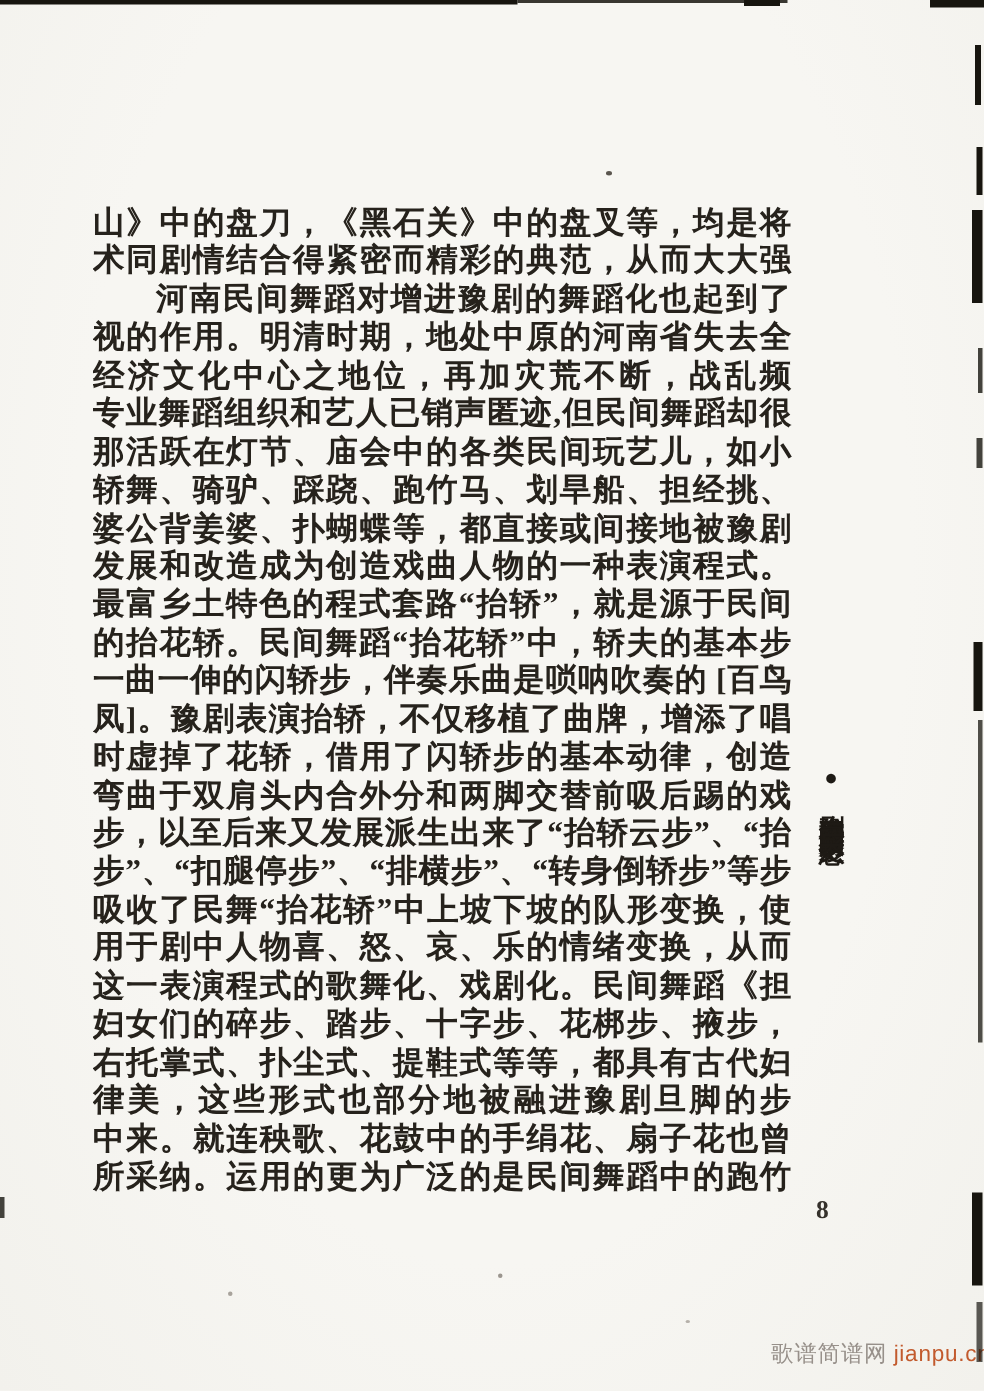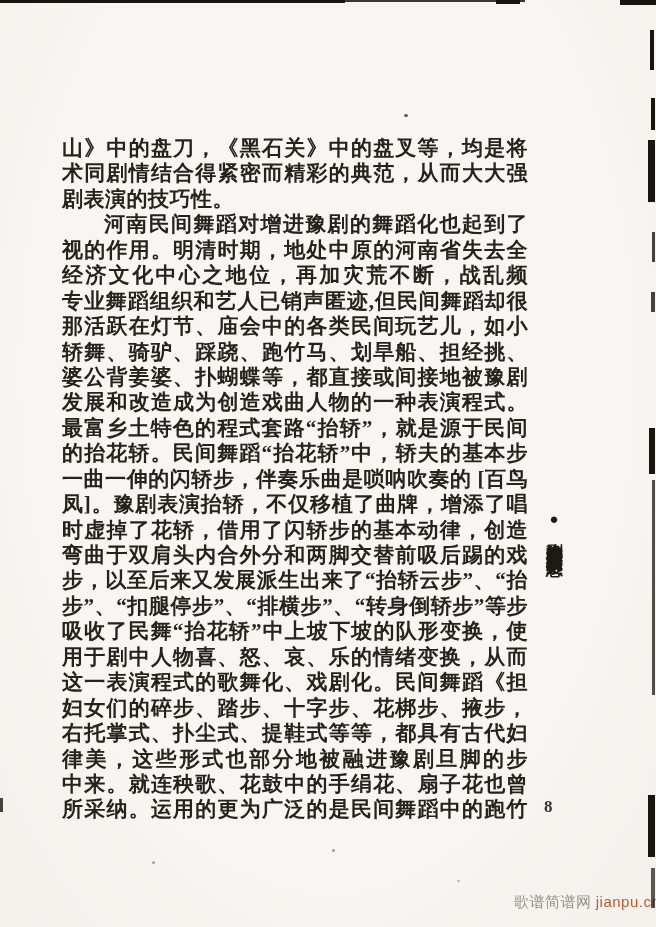--- a/index.html
+++ b/index.html
@@ -46,21 +46,20 @@
   .speck{position:absolute;border-radius:50%;}
 </style>
 </head>
 <body>
 
 <div class="page">
 
   <div class="text-block">
       <div class="line justify">山》中的盘刀，《黑石关》中的盘叉等，均是将杂技、武</div>
       <div class="line justify">术同剧情结合得紧密而精彩的典范，从而大大强化了豫</div>
-      <div class="line plain">剧表演的技巧性。</div>
       <div class="line indent">河南民间舞蹈对增进豫剧的舞蹈化也起到了不容忽</div>
       <div class="line justify">视的作用。明清时期，地处中原的河南省失去全国政治</div>
       <div class="line justify">经济文化中心之地位，再加灾荒不断，战乱频仍，这时</div>
       <div class="line justify">专业舞蹈组织和艺人已销声匿迹,但民间舞蹈却很兴盛，</div>
       <div class="line justify">那活跃在灯节、庙会中的各类民间玩艺儿，如小车舞、抬</div>
       <div class="line justify">轿舞、骑驴、踩跷、跑竹马、划旱船、担经挑、锯缸挑、</div>
       <div class="line justify">婆公背姜婆、扑蝴蝶等，都直接或间接地被豫剧所吸收、</div>
       <div class="line justify">发展和改造成为创造戏曲人物的一种表演程式。豫剧中</div>
       <div class="line justify">最富乡土特色的程式套路“抬轿”，就是源于民间舞蹈中</div>
       <div class="line justify">的抬花轿。民间舞蹈“抬花轿”中，轿夫的基本步伐是</div>

